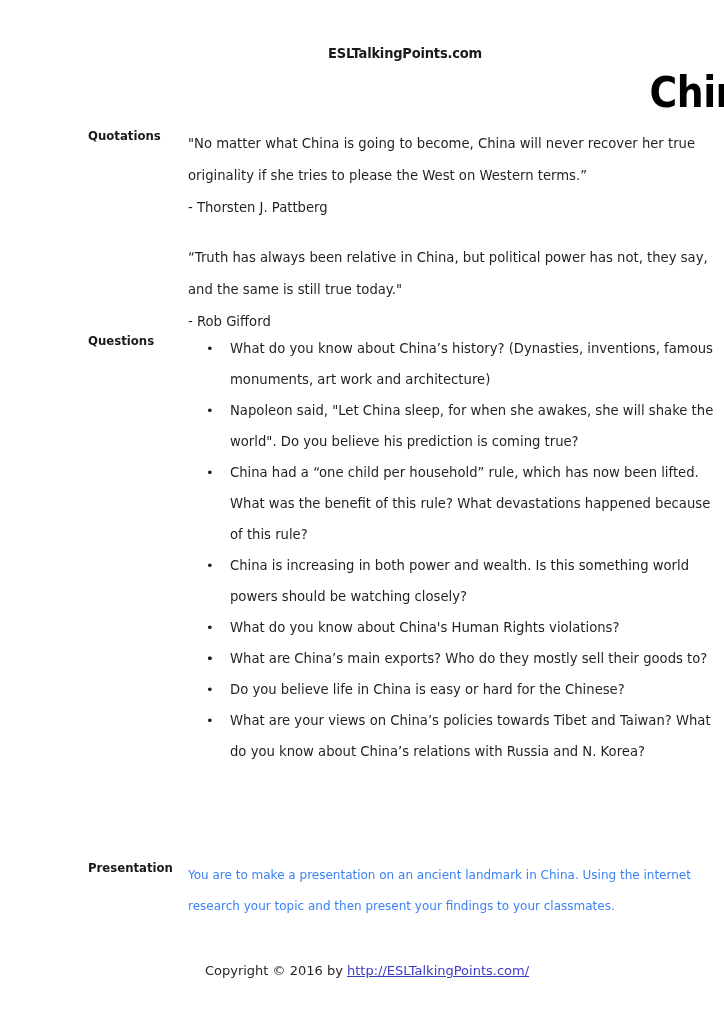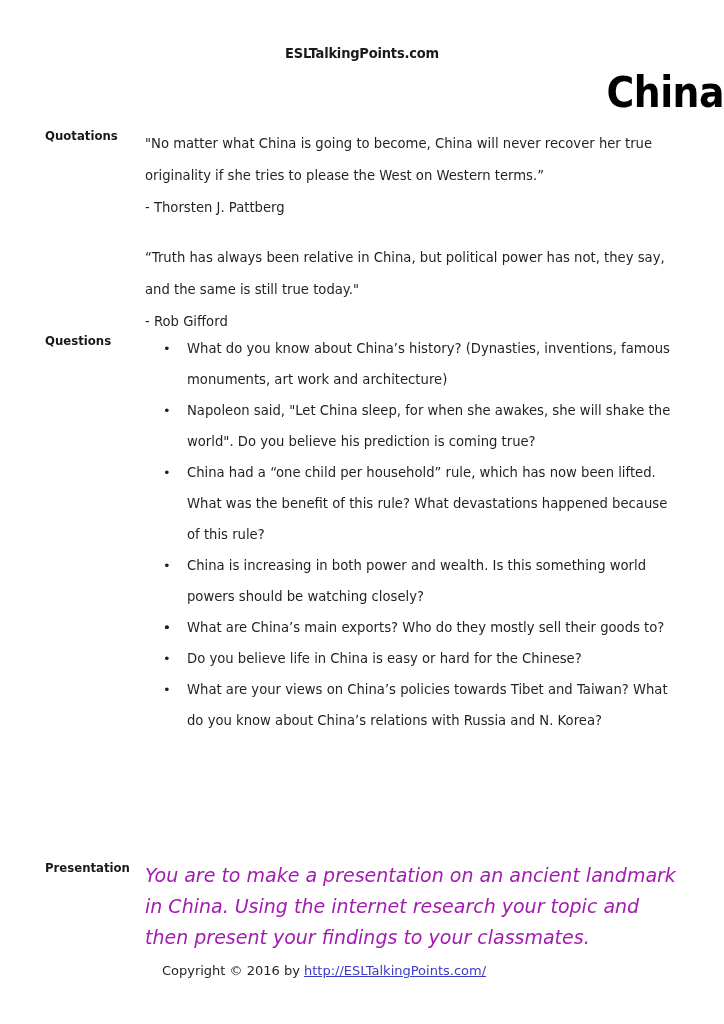--- a/index.html
+++ b/index.html
@@ -12,20 +12,21 @@
     height: 1024px;
     position: relative;
     font-family: "DejaVu Sans", sans-serif;
     color: #231f20;
     overflow: hidden;
   }
   .page {
     position: absolute;
     inset: 0;
     padding: 6px;
+    margin-left: 43px;
   }
 
   
   .site-name {
     position: absolute;
     top: 45px;
     left: 0;
     width: 724px;
     text-align: center;
     font-family: "DejaVu Sans Condensed", "Liberation Sans Narrow", "Liberation Sans", sans-serif;
@@ -106,24 +107,23 @@
     left: 18px;
     top: 0;
     line-height: 31px;
     font-size: 13px;
     color: #231f20;
   }
 
   
   #presentation { top: 860px; }
   .pres-text {
-    font-size: 19px;
+    font-size: 12px;
     line-height: 31px;
-    color: #a21caf;
-    font-style: italic;
+    color: #3b82f6;
   }
 
   
   .footer {
     position: absolute;
     top: 963px;
     left: 0;
     width: 648px;
     text-align: center;
     font-size: 13px;
@@ -176,20 +176,21 @@
         <li class="q-item">
           <span class="q-bullet">•</span>
           <span>China had a “one child per household” rule, which has now been lifted. What was the benefit of this rule? What devastations happened because of this rule?</span>
         </li>
         <li class="q-item">
           <span class="q-bullet">•</span>
           <span>China is increasing in both power and wealth. Is this something world powers should be watching closely?</span>
         </li>
         <li class="q-item">
           <span class="q-bullet">•</span>
+          <span>What do you know about China's Human Rights violations?</span>
         </li>
         <li class="q-item">
           <span class="q-bullet">•</span>
         </li>
         <li class="q-item">
           <span class="q-bullet">•</span>
           <span>What are China’s main exports? Who do they mostly sell their goods to?</span>
         </li>
         <li class="q-item">
           <span class="q-bullet">•</span>

